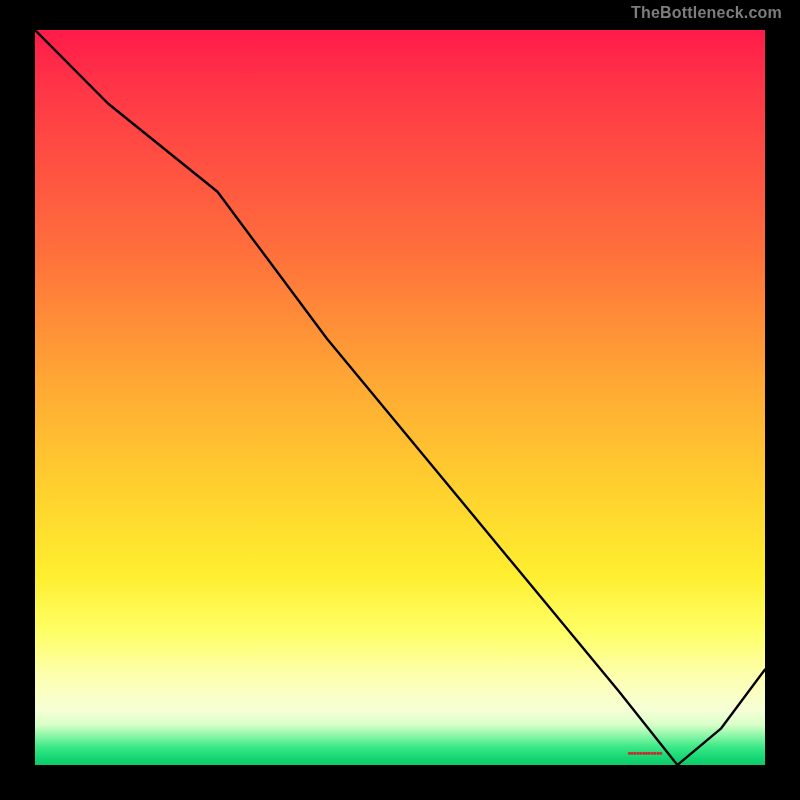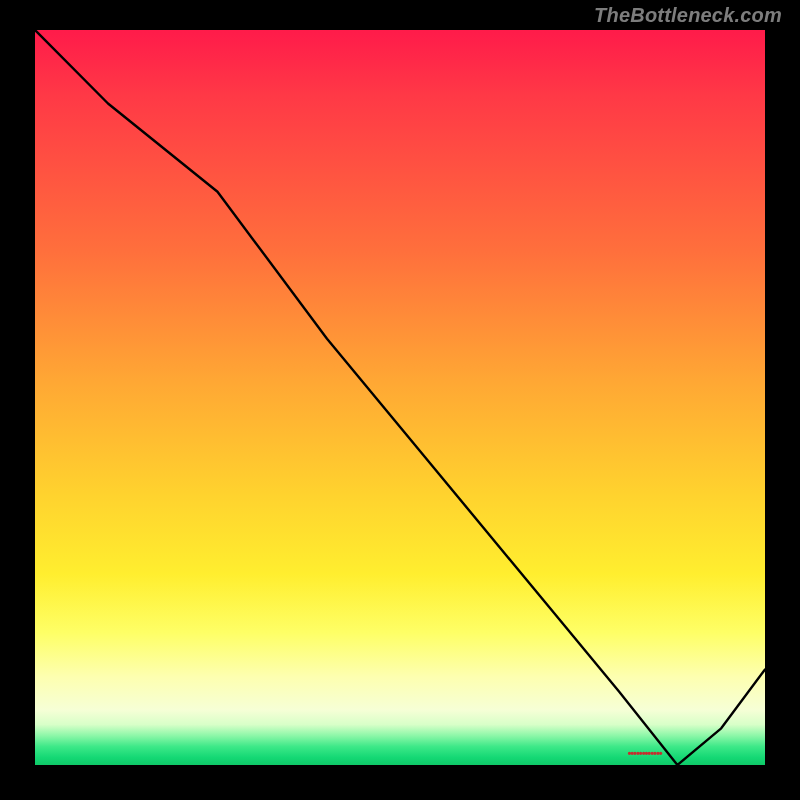--- a/index.html
+++ b/index.html
@@ -15,24 +15,23 @@
     position: relative;
     width: 800px;
     height: 800px;
     background: #000;
   }
   .watermark {
     position: absolute;
     top: 4px;
     right: 18px;
     color: #7d7d7d;
-    font-size: 20px;
+    font-size: 16px;
     font-weight: 600;
     letter-spacing: 0.2px;
-    font-style: italic;
   }
   .plot-area {
     position: absolute;
     left: 35px;
     top: 30px;
     width: 730px;
     height: 735px;
     
     background: linear-gradient(
       to bottom,

